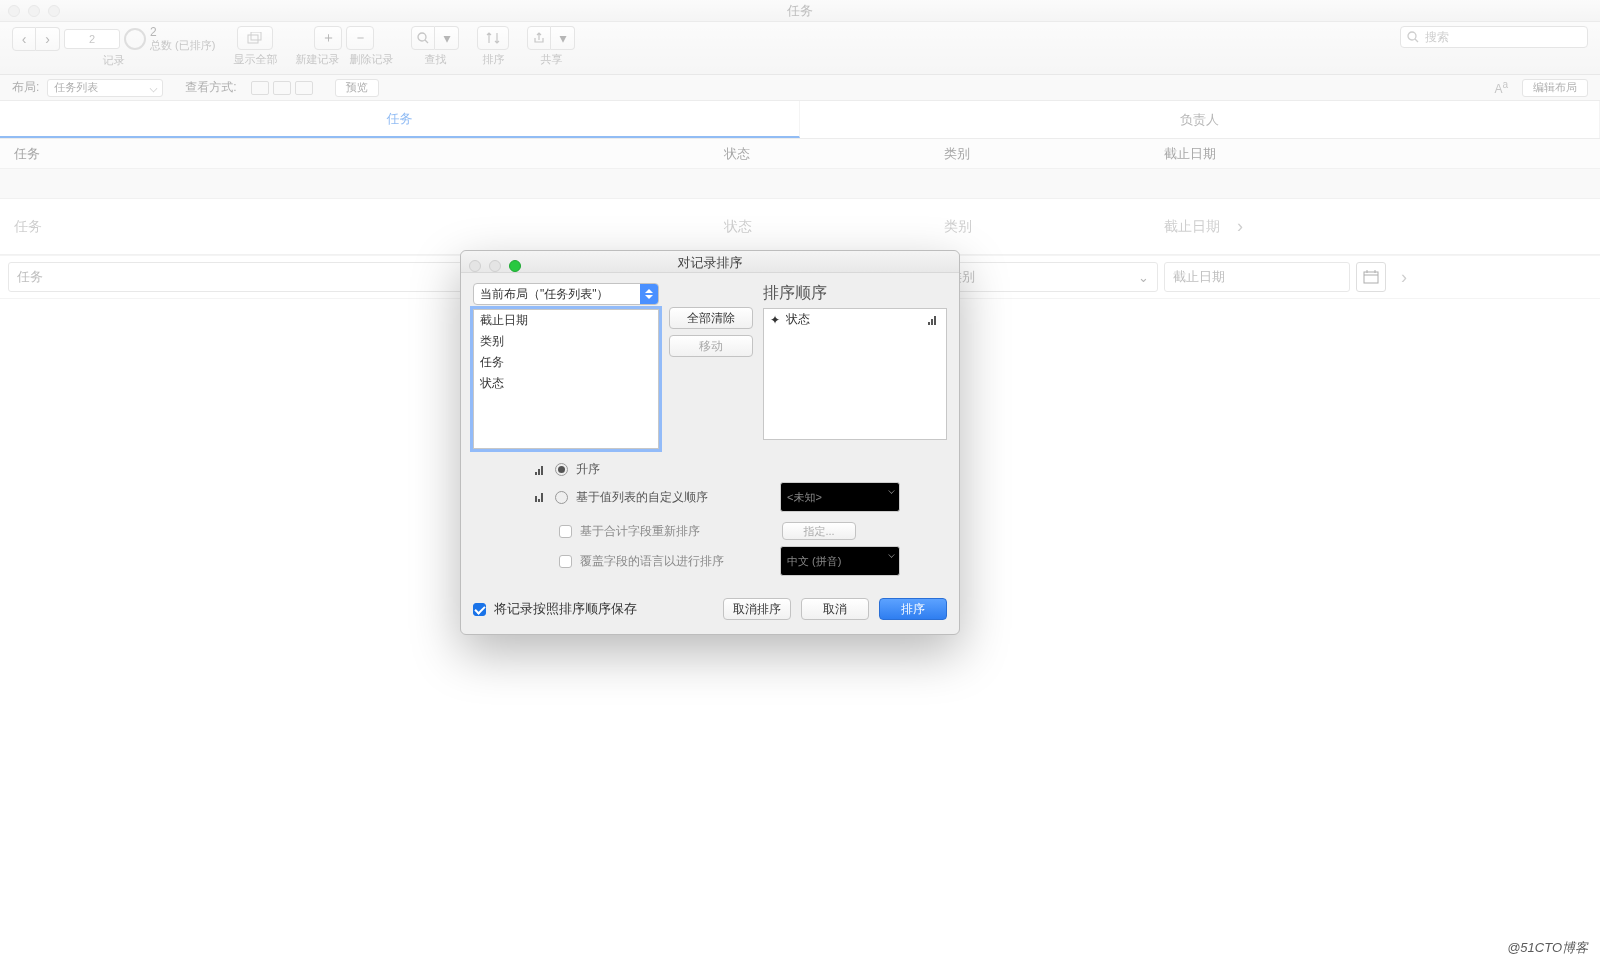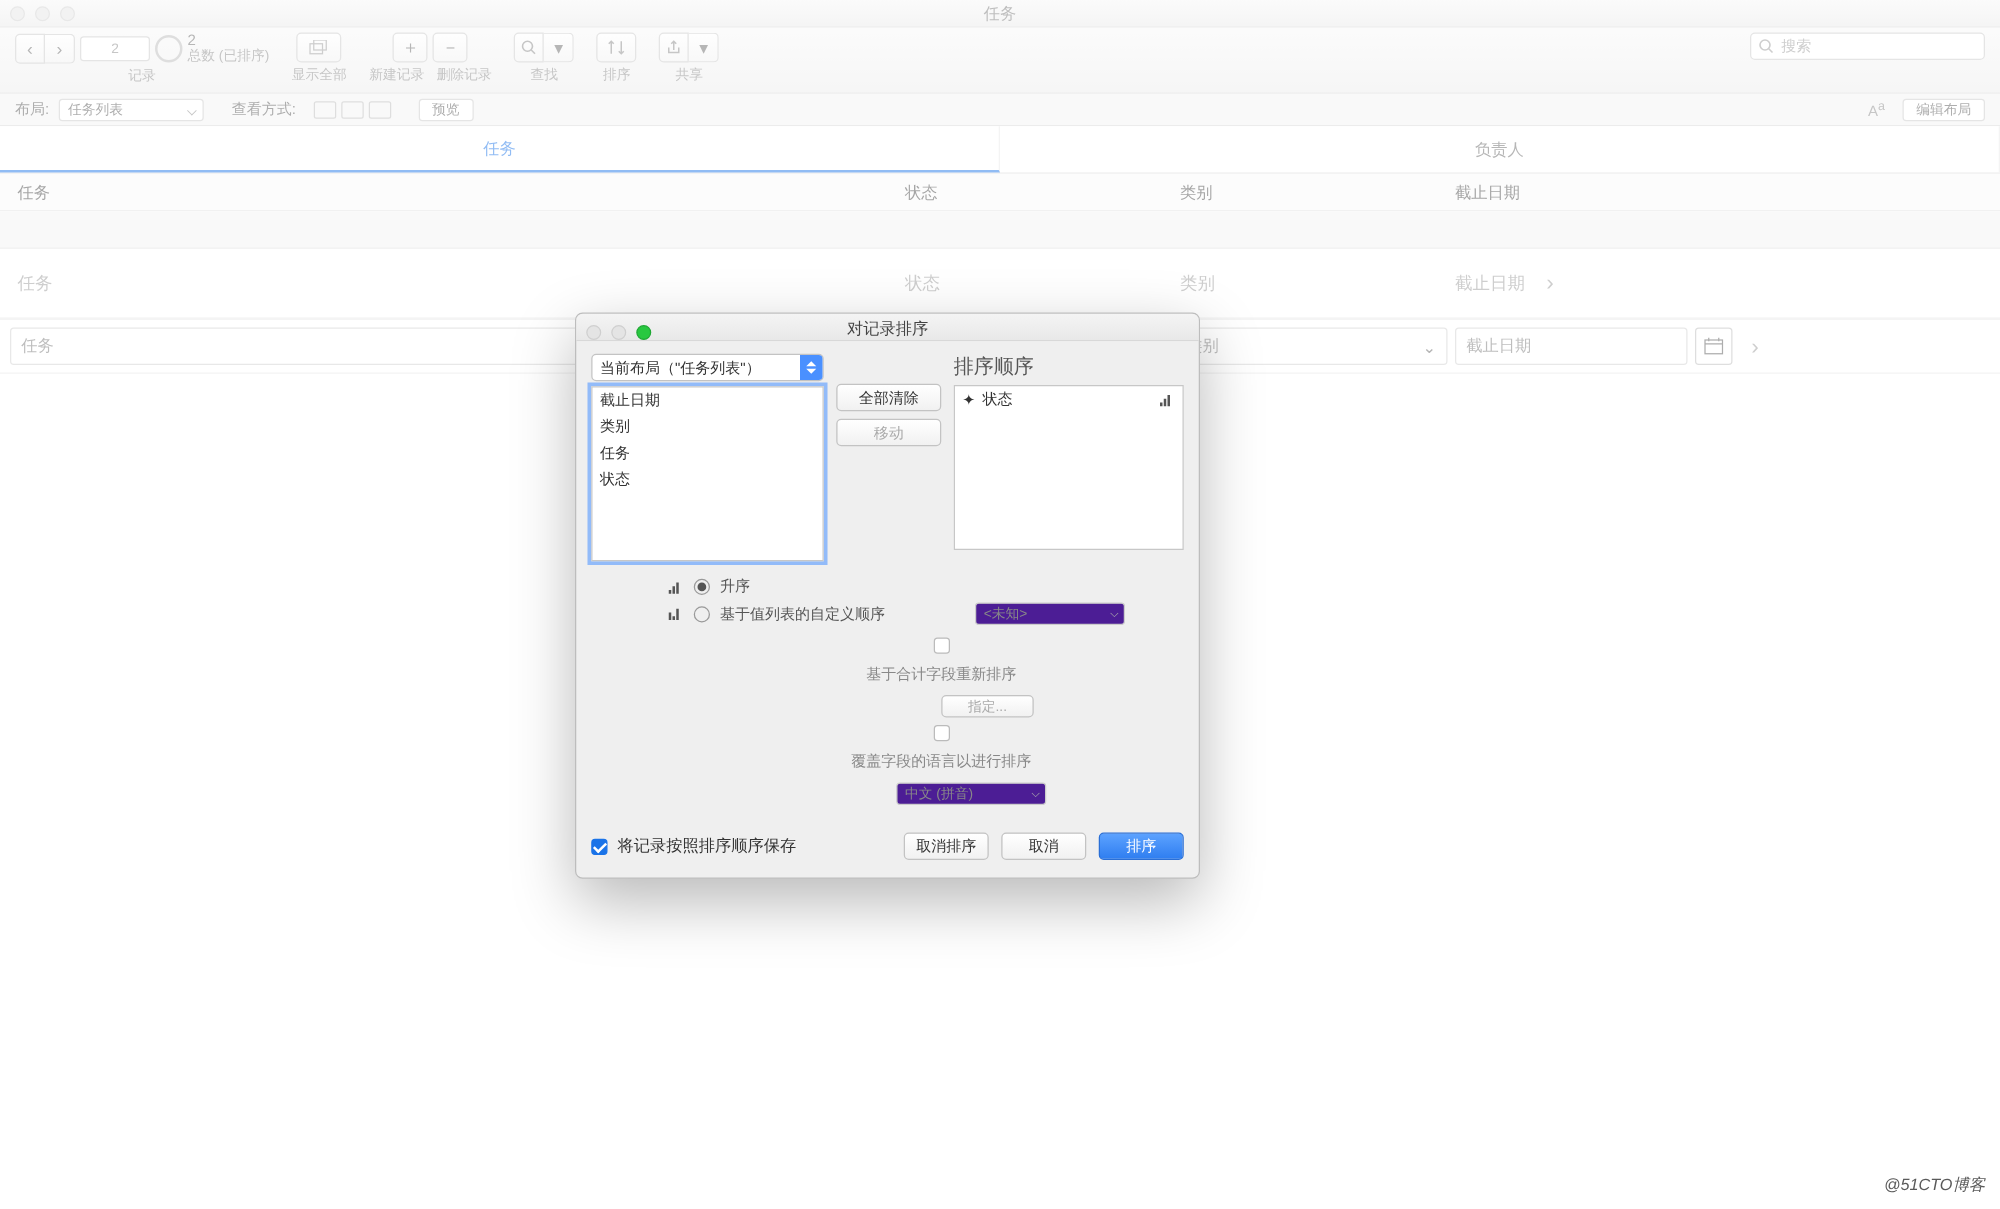--- a/index.html
+++ b/index.html
@@ -79,24 +79,24 @@
 .sortcol { flex: 1; }
 .sortcol .lbl { font-size: 16px; color: #555; margin-bottom: 4px; }
 .sortbox { height: 132px; background: #fff; border: 1px solid #c7c7c7; }
 .sortbox .si { display: flex; align-items: center; padding: 2px 6px; font-size: 12px; gap: 6px; }
 .bars { width: 12px; height: 10px; display: inline-flex; align-items: flex-end; gap: 1px; }
 .bars span { width: 2px; background: #555; }
 .radios { margin: 12px 0 4px 62px; font-size: 12px; color: #555; }
 .radios .r { display: flex; align-items: center; gap: 8px; margin-bottom: 4px; }
 .radio { width: 13px; height: 13px; border: 1px solid #999; border-radius: 50%; display: inline-flex; align-items: center; justify-content: center; }
 .radio.on::after { content: ""; width: 7px; height: 7px; background: #555; border-radius: 50%; }
-.mini-select { width: 120px; height: 18px; border: 1px solid #ccc; border-radius: 3px; background: #4c1d95; font-size: 11px; color: #888; padding: 0 6px; display: inline-flex; align-items: flex-start; position: relative; }
+.mini-select { width: 120px; height: 30px; border: 1px solid #ccc; border-radius: 3px; background: #000000; font-size: 11px; color: #888; padding: 0 6px; display: inline-flex; align-items: center; position: relative; }
 .mini-select::after { content: ""; position: absolute; right: 3px; top: 3px; width: 8px; height: 8px; border-right: 1px solid #aaa; border-bottom: 1px solid #aaa; transform: rotate(45deg) scale(.5); }
 .checks { margin: 10px 0 6px 86px; font-size: 12px; color: #888; }
-.checks .ck { display: flex; align-items: center; gap: 8px; margin-bottom: 6px; flex-direction: column; }
+.checks .ck { display: flex; align-items: center; gap: 8px; margin-bottom: 6px; }
 .cbox { width: 13px; height: 13px; border: 1px solid #bbb; border-radius: 3px; background: #fff; }
 .cbox.on { background: #1a73e8; border-color: #1a73e8; position: relative; }
 .cbox.on::after { content: ""; position: absolute; left: 3px; top: 0px; width: 4px; height: 8px; border: solid #fff; border-width: 0 2px 2px 0; transform: rotate(45deg); }
 .mfooter { display: flex; align-items: center; gap: 10px; margin-top: 22px; }
 .mfooter .left { display: flex; align-items: center; gap: 8px; font-size: 13px; color: #333; }
 .mfooter .right { margin-left: auto; display: flex; gap: 10px; }
 .macbtn.primary { background: linear-gradient(#5ca2ff,#2f7ef0); color: #fff; border-color: #2a6fd6; width: 68px; }
 .macbtn.wide { width: 68px; }
 
 .watermark { position: absolute; right: 12px; bottom: 10px; font-size: 13px; color: #5a5a5a; font-style: italic; }

